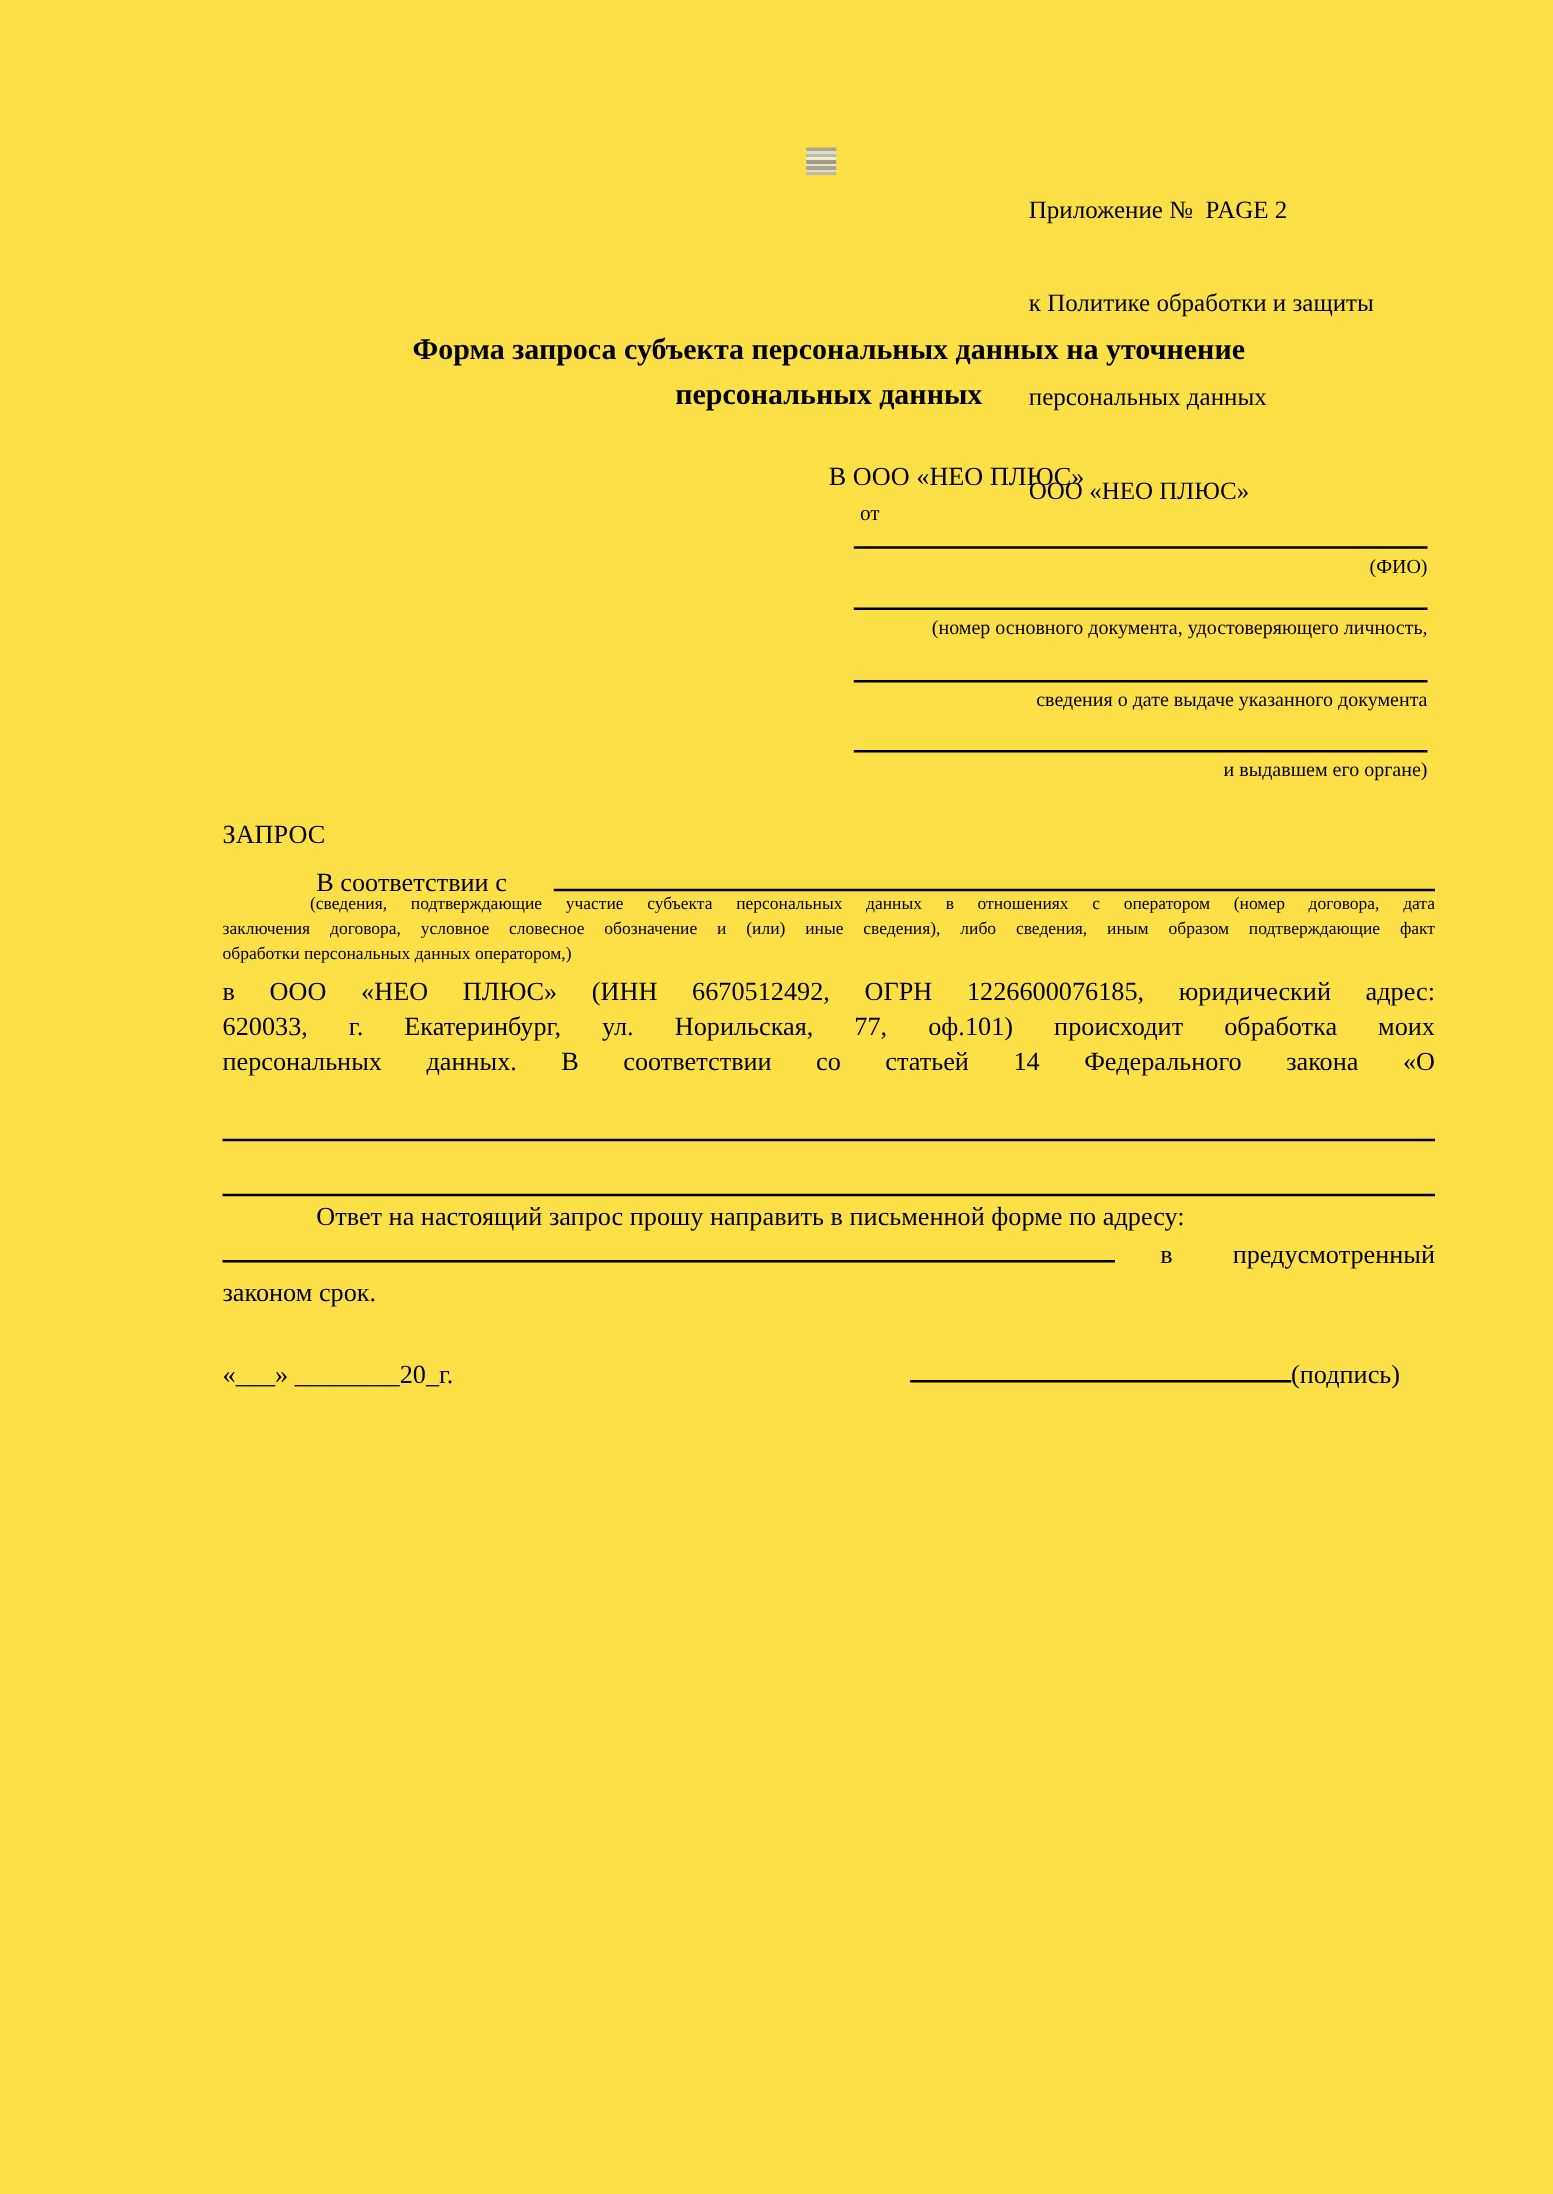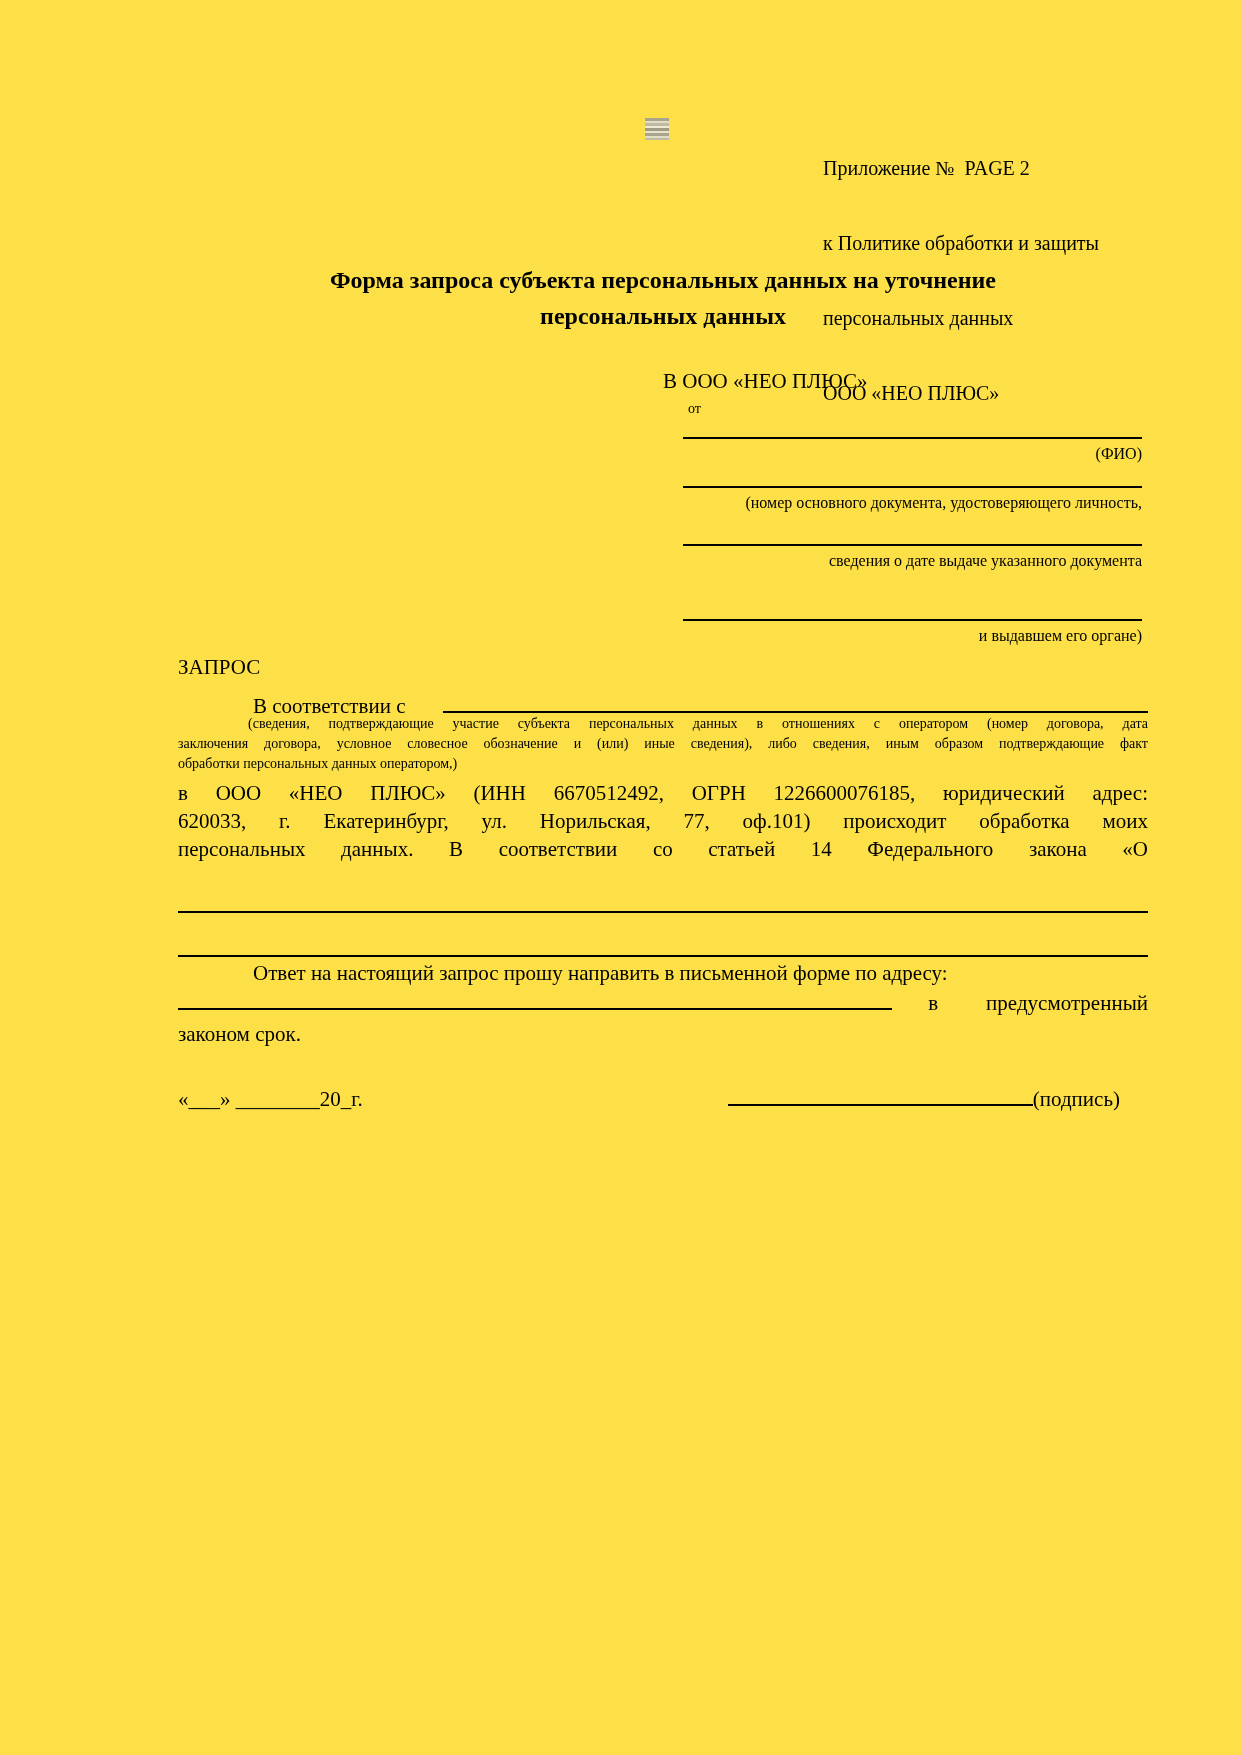--- a/index.html
+++ b/index.html
@@ -11,21 +11,21 @@
   .artifact{
     position:absolute;left:645px;top:118px;width:24px;height:22px;
     background:repeating-linear-gradient(180deg,
       #9a9a9a 0 3px,#dcdcdc 3px 5px,#b3b3b3 5px 8px,#ececec 8px 10px,#8f8f8f 10px 13px,#e4e4e4 13px 15px);
     opacity:.85;
   }
   .header{position:absolute;left:823px;top:106px;font-size:20px;line-height:25px;white-space:pre-wrap;}
   .title{position:absolute;left:178px;top:262px;width:970px;text-align:center;
          font-weight:bold;font-size:24px;line-height:36px;margin:0;}
   .addr-to{position:absolute;left:663px;top:369px;font-size:21px;}
-  .addr-from{position:absolute;left:688px;top:401px;font-size:14px;}
+  .addr-from{position:absolute;left:688px;top:401px;font-size:17px;}
   .field{position:absolute;left:683px;width:459px;border-top:2px solid #000;text-align:right;}
   .field-caption{font-size:16px;line-height:19px;padding-top:5px;white-space:nowrap;}
   .zapros{position:absolute;left:178px;top:655px;width:970px;font-size:21px;margin:0;font-weight:normal;}
   .intro-row{position:absolute;left:178px;top:689px;width:970px;display:flex;align-items:baseline;font-size:21px;gap:27px;}
   .intro-row .prefix{padding-left:75px;white-space:nowrap;}
   .blank-inline{display:inline-block;border-bottom:2px solid #000;height:22px;}
   .intro-row .blank-inline{flex:1;margin-left:10px;}
   .fineprint{position:absolute;left:178px;top:714px;width:970px;font-size:14px;line-height:20px;}
   .fineprint .fp{text-align:justify;text-align-last:justify;}
   .fineprint .fp.first{text-indent:70px;}
@@ -67,21 +67,21 @@
 
   <div class="field" style="top:437px">
     <div class="field-caption">(ФИО)</div>
   </div>
   <div class="field" style="top:486px">
     <div class="field-caption">(номер основного документа, удостоверяющего личность,</div>
   </div>
   <div class="field" style="top:544px">
     <div class="field-caption">сведения о дате выдаче указанного документа</div>
   </div>
-  <div class="field" style="top:619px">
+  <div class="field" style="top:600px">
     <div class="field-caption">и выдавшем его органе)</div>
   </div>
 
   <h2 class="zapros">ЗАПРОС</h2>
 
   <div class="intro-row">
     <span class="prefix">В соответствии с</span>
     <span class="blank-inline"></span>
   </div>
 

